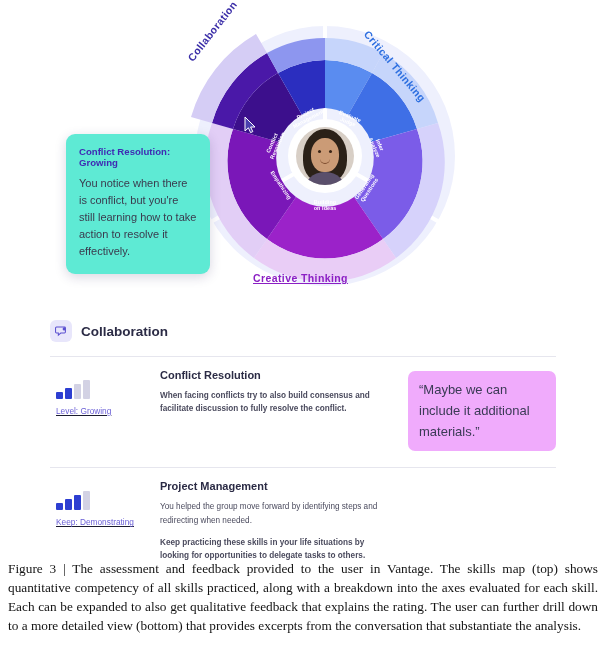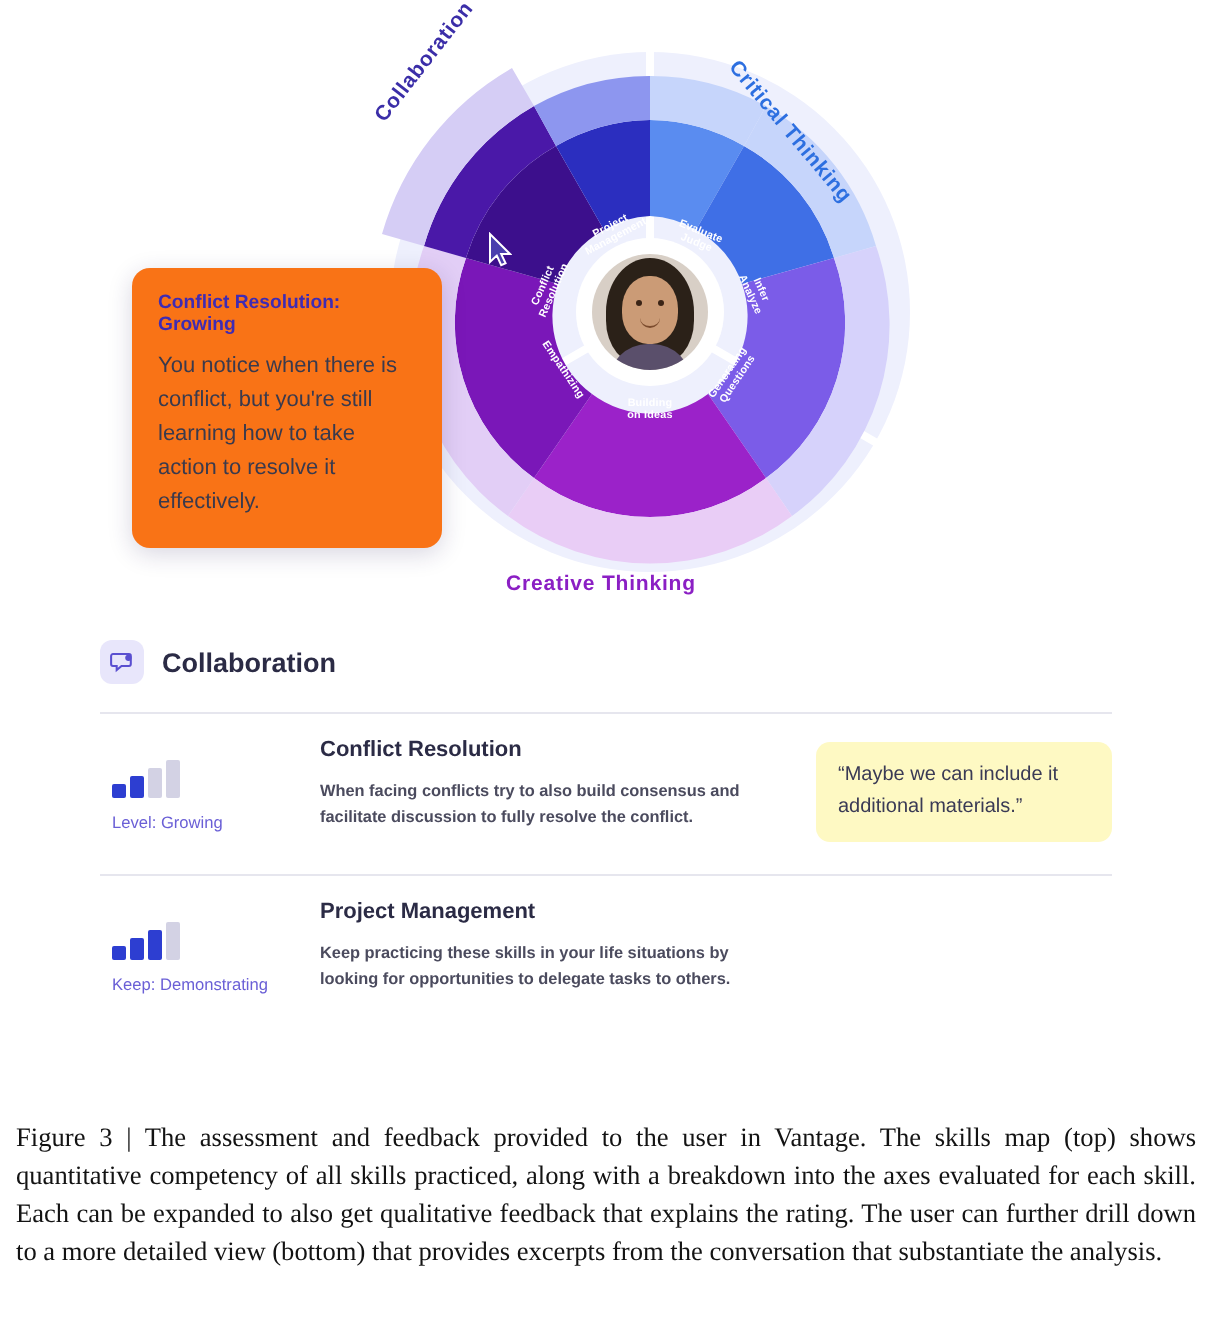--- a/index.html
+++ b/index.html
@@ -52,22 +52,23 @@
   }
   .axis-critical {
     left: 196px;
     top: 18px;
     color: #2d6fe0;
     transform: rotate(50deg);
     transform-origin: left top;
   }
   .axis-creative {
     left: 78px;
-    top: 276px;
+    top: 262px;
     color: #8b1fc4;
+    text-decoration: underline;
   }
 
   
   .avatar {
     position: absolute;
     left: 121px;
     top: 117px;
     width: 58px;
     height: 58px;
     border-radius: 50%;
@@ -132,22 +133,22 @@
     line-height: 1.18;
     white-space: pre-line;
     letter-spacing: .1px;
   }
 
   
   .tooltip-card {
     position: absolute;
     left: 66px;
     top: 134px;
-    width: 155px;
-    background: #f97316;
+    width: 144px;
+    background: #5eead4;
     border-radius: 9px;
     box-shadow: 0 3px 12px rgba(40,30,90,.18);
     padding: 12px 13px 14px 13px;
     box-sizing: border-box;
   }
   .tooltip-title {
     font-size: 9.6px;
     font-weight: 700;
     color: #3f2bb3;
     margin-bottom: 7px;
@@ -188,20 +189,21 @@
 
   .row {
     display: flex;
     padding: 12px 0 16px 0;
     border-top: 1px solid #e6e6ee;
   }
   .row .meter-col {
     width: 110px;
     flex: 0 0 110px;
     padding-top: 10px;
+    text-decoration: underline;
   }
   .bars {
     display: flex;
     align-items: flex-end;
     gap: 2.5px;
     height: 20px;
     margin-left: 6px;
   }
   .bar {
     width: 6.5px;
@@ -236,24 +238,24 @@
     margin-bottom: 9px;
     max-width: 228px;
   }
   .skill-line:last-child { margin-bottom: 0; font-weight: bold; }
   .quote-col {
     width: 148px;
     flex: 0 0 148px;
     padding-top: 2px;
   }
   .quote {
-    background: #fef9c3;
+    background: #f0abfc;
     border-radius: 7px;
     padding: 9px 11px;
-    font-size: 10px;
+    font-size: 13px;
     line-height: 1.6;
     color: #3a3a55;
   }
 
   
   .caption {
     position: absolute;
     left: 8px;
     top: 560px;
     width: 590px;
@@ -389,19 +391,20 @@
         <div class="bars">
           <div class="bar on h1"></div>
           <div class="bar on h2"></div>
           <div class="bar on h3"></div>
           <div class="bar h4"></div>
         </div>
         <div class="level-text">Keep: Demonstrating</div>
       </div>
       <div class="content-col">
         <div class="skill-name">Project Management</div>
+        <div class="skill-line">You helped the group move forward by identifying steps and redirecting when needed.</div>
         <div class="skill-line">Keep practicing these skills in your life situations by looking for opportunities to delegate tasks to others.</div>
       </div>
     </div>
   </div>
 </div>
 
 <div class="caption">Figure 3 | The assessment and feedback provided to the user in Vantage. The skills map (top) shows quantitative competency of all skills practiced, along with a breakdown into the axes evaluated for each skill. Each can be expanded to also get qualitative feedback that explains the rating. The user can further drill down to a more detailed view (bottom) that provides excerpts from the conversation that substantiate the analysis.</div>
 
 </body></html>

